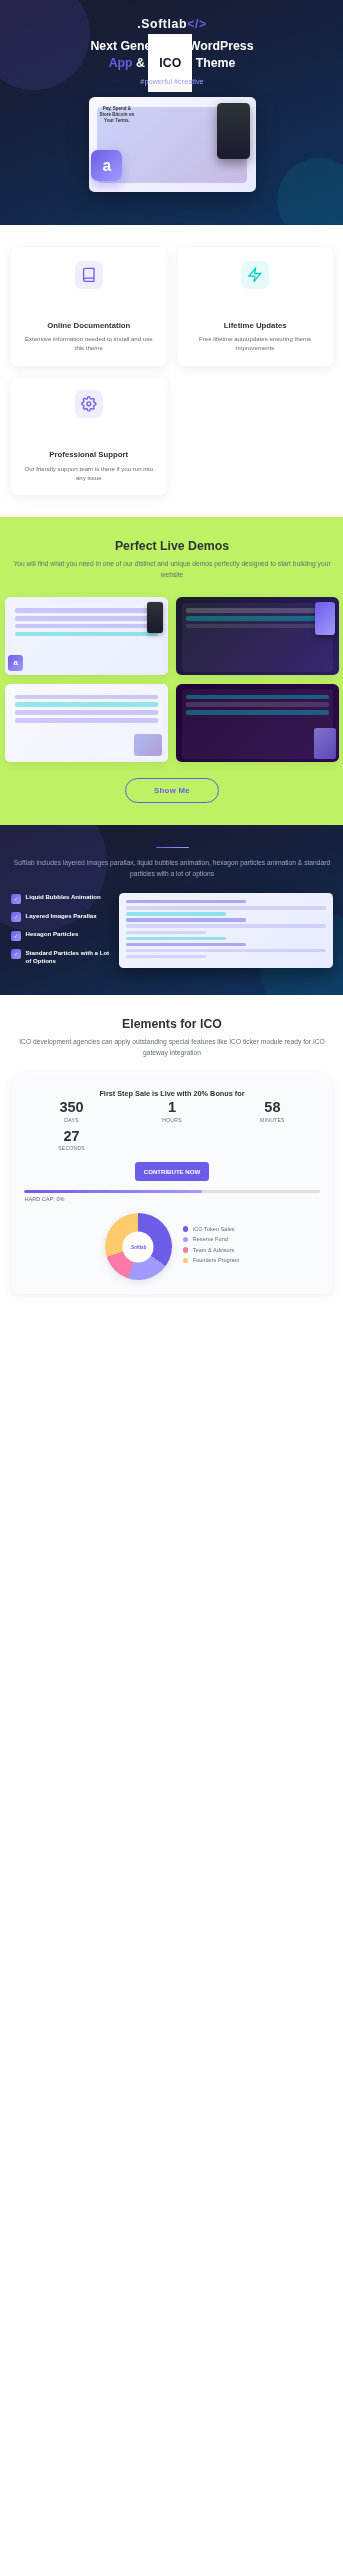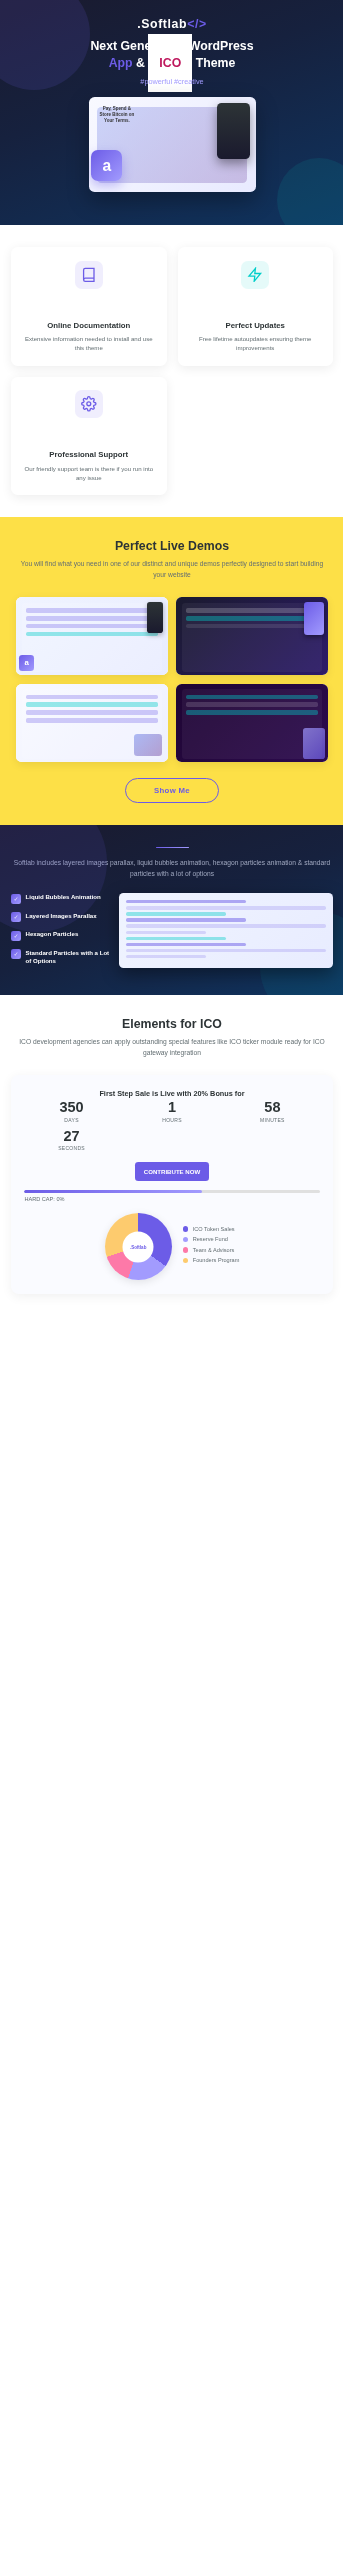--- a/index.html
+++ b/index.html
@@ -43,21 +43,21 @@
     }
     .logo span.bracket { color: #6c5ce7; }
     .hero-title {
       color: #fff;
       font-size: 12.3px;
       font-weight: 700;
       line-height: 1.35;
       margin-bottom: 5.6px;
     }
     .hero-title span.app { color: #6c5ce7; margin-top: 36px; }
-    .hero-title span.ico { color: #be185d; }
+    .hero-title span.ico { color: #0f172a; }
     .hero-tags {
       color: #a29bfe;
       font-size: 7.3px;
       margin-bottom: 11px;
     }
     .hero-mockup {
       position: relative;
       margin: 0 auto;
       width: 179px;
       height: 106px;
@@ -155,22 +155,22 @@
       margin-top: 32px;
     }
     .feature-desc {
       font-size: 6.1px;
       color: #636e72;
       line-height: 1.5;
     }
 
     
     .demos {
-      background: #fde047;
-      padding: 22px 16px;
+      background: #bef264;
+      padding: 22px 5px;
       text-align: center;
     }
     .section-title {
       font-size: 12.3px;
       font-weight: 800;
       color: #2d3436;
       margin-bottom: 5.6px;
     }
     .section-subtitle {
       font-size: 6.7px;
@@ -525,21 +525,21 @@
       <div class="feature-title">Online Documentation</div>
       <div class="feature-desc">Extensive information needed to install and use this theme</div>
     </div>
 
     <div class="feature-card">
       <div class="feature-icon green">
         <svg viewBox="0 0 24 24" fill="none" stroke="#00cec9" stroke-width="2">
           <path d="M13 2L3 14h9l-1 8 10-12h-9l1-8z"></path>
         </svg>
       </div>
-      <div class="feature-title">Perfect Updates</div>
+      <div class="feature-title">Lifetime Updates</div>
       <div class="feature-desc">Free lifetime autoupdates ensuring theme improvements</div>
     </div>
 
     <div class="feature-card">
       <div class="feature-icon blue">
         <svg viewBox="0 0 24 24" fill="none" stroke="#6c5ce7" stroke-width="2">
           <circle cx="12" cy="12" r="3"></circle>
           <path d="M19.4 15a1.65 1.65 0 00.33 1.82l.06.06a2 2 0 010 2.83 2 2 0 01-2.83 0l-.06-.06a1.65 1.65 0 00-1.82-.33 1.65 1.65 0 00-1 1.51V21a2 2 0 01-4 0v-.09A1.65 1.65 0 009 19.4a1.65 1.65 0 00-1.82.33l-.06.06a2 2 0 01-2.83 0 2 2 0 010-2.83l.06-.06A1.65 1.65 0 004.68 15a1.65 1.65 0 00-1.51-1H3a2 2 0 010-4h.09A1.65 1.65 0 004.6 9a1.65 1.65 0 00-.33-1.82l-.06-.06a2 2 0 010-2.83 2 2 0 012.83 0l.06.06A1.65 1.65 0 009 4.68a1.65 1.65 0 001-1.51V3a2 2 0 014 0v.09a1.65 1.65 0 001 1.51 1.65 1.65 0 001.82-.33l.06-.06a2 2 0 012.83 0 2 2 0 010 2.83l-.06.06A1.65 1.65 0 0019.4 9a1.65 1.65 0 001.51 1H21a2 2 0 010 4h-.09a1.65 1.65 0 00-1.51 1z"></path>
         </svg>
       </div>

